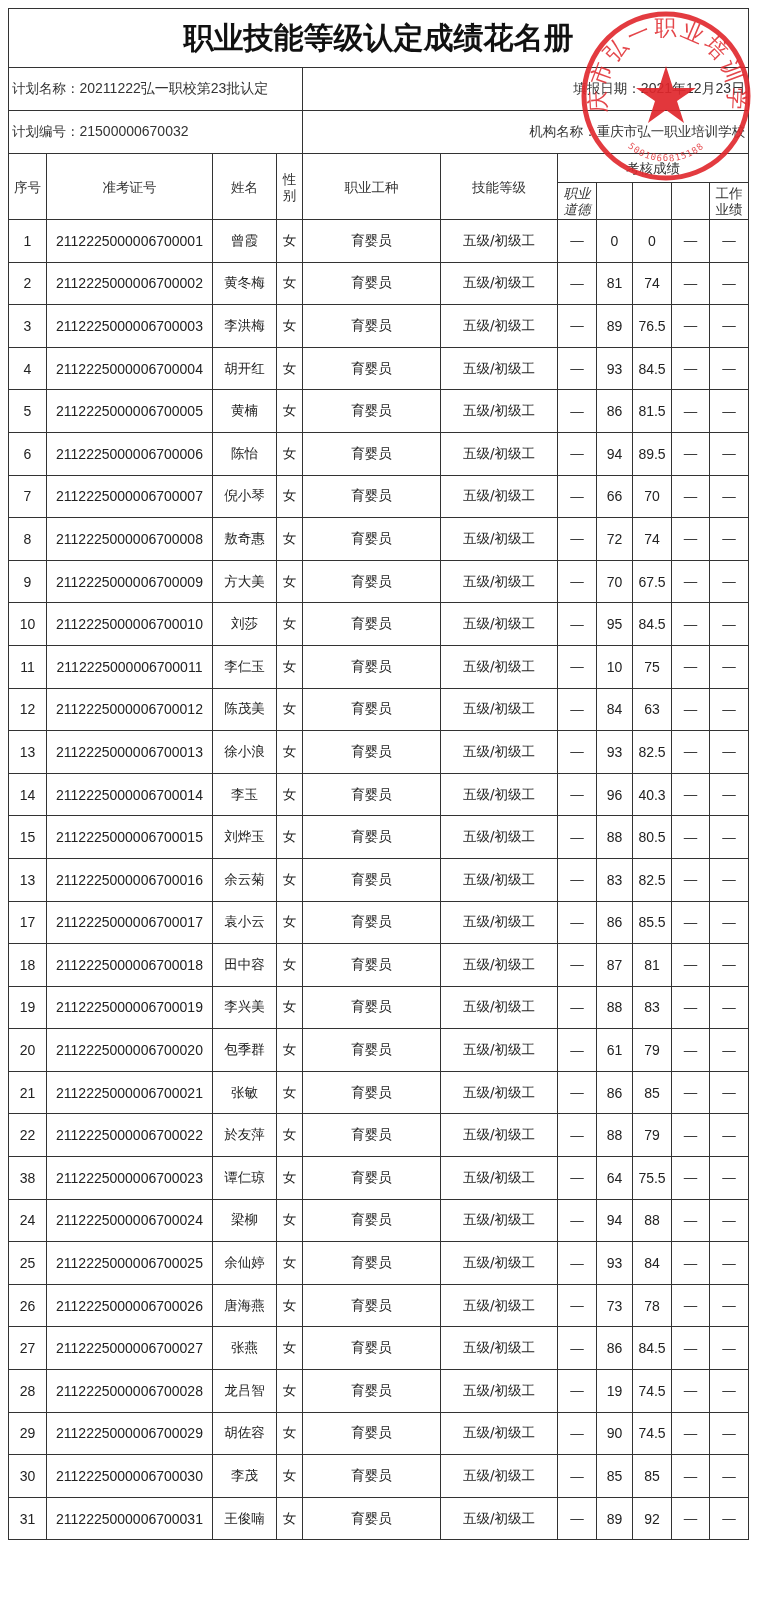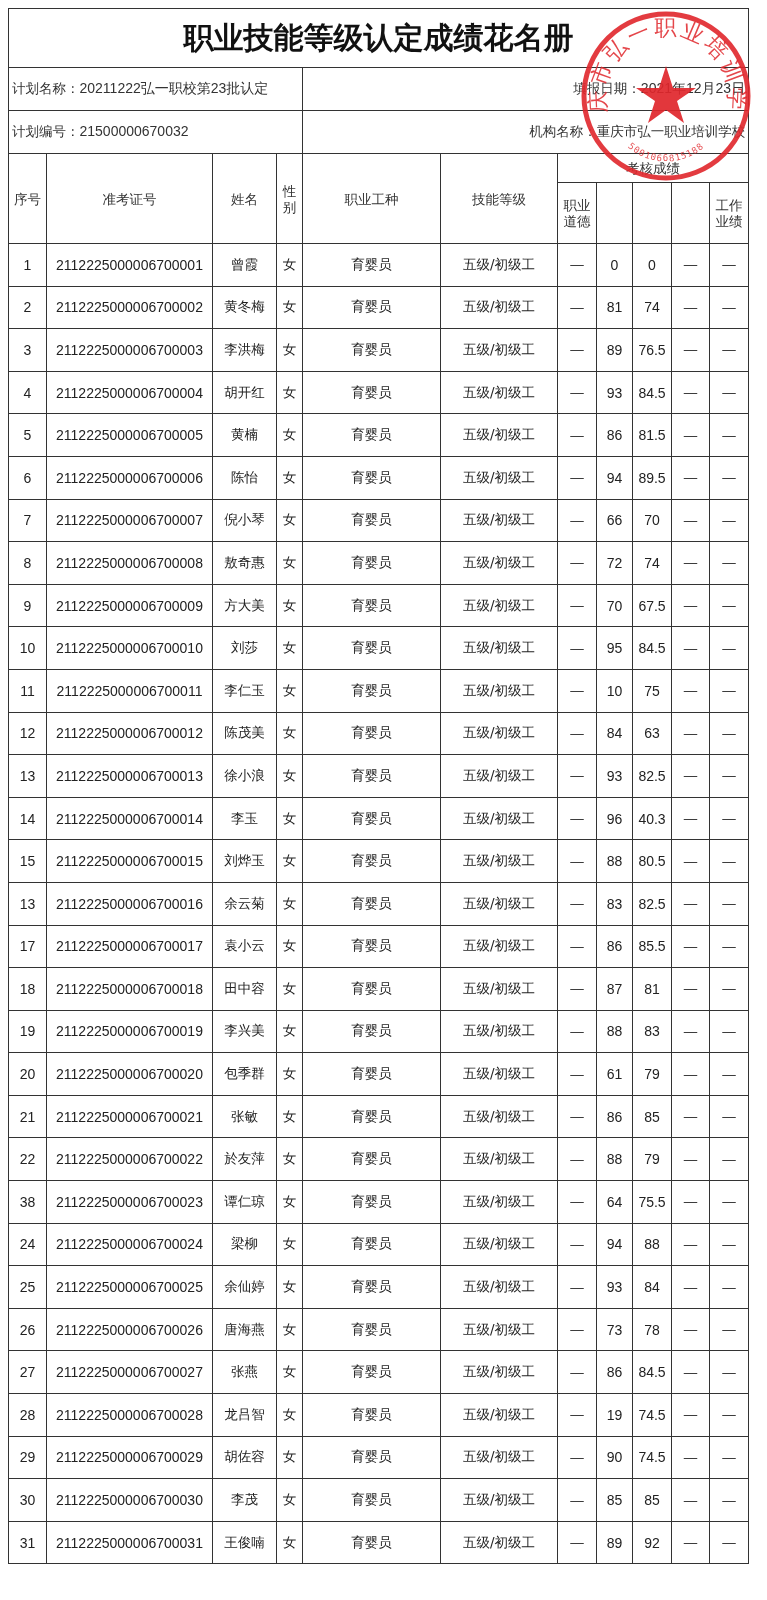--- a/index.html
+++ b/index.html
@@ -64,25 +64,25 @@
       <tr class="hdr hdr1">
         <td rowspan="2">序号</td>
         <td rowspan="2">准考证号</td>
         <td rowspan="2">姓名</td>
         <td rowspan="2" style="white-space:normal;padding:0 5px;">性别</td>
         <td rowspan="2">职业工种</td>
         <td rowspan="2">技能等级</td>
         <td colspan="5">考核成绩</td>
       </tr>
       <tr class="hdr hdr2">
-        <td style="padding:0 4px;">职业道德</td>
+        <td style="padding:0 4px;font-style:italic;">职业道德</td>
         <td>理论</td>
         <td>技能</td>
         <td>综合</td>
-        <td style="padding:12px 4px;">工作业绩</td>
+        <td style="padding:0 4px;">工作业绩</td>
       </tr>
     <tr class="data">
           <td class="num">1</td>
           <td class="num">2112225000006700001</td>
           <td>曾霞</td>
           <td>女</td>
           <td>育婴员</td>
           <td>五级/初级工</td>
           <td class="dash">—</td>
           <td class="num">0</td>

